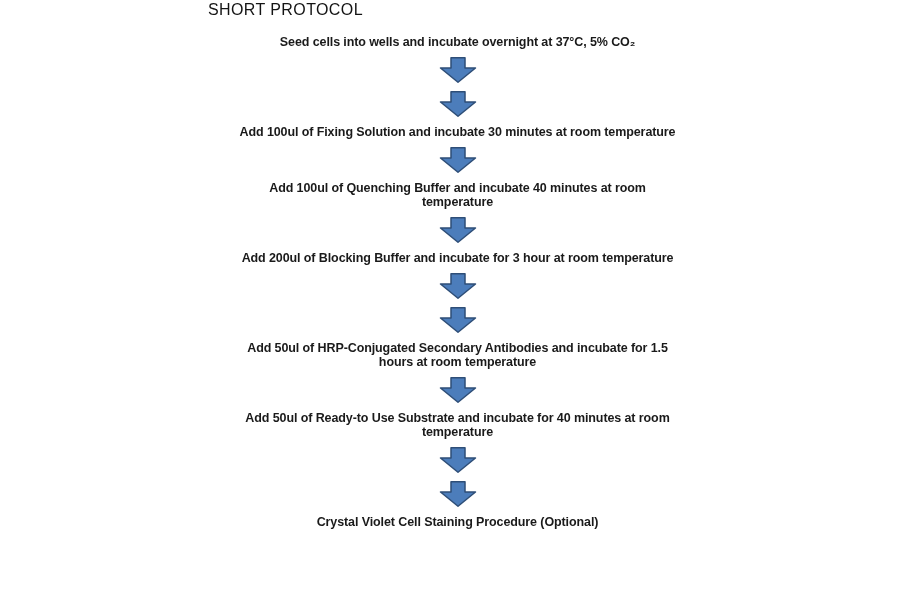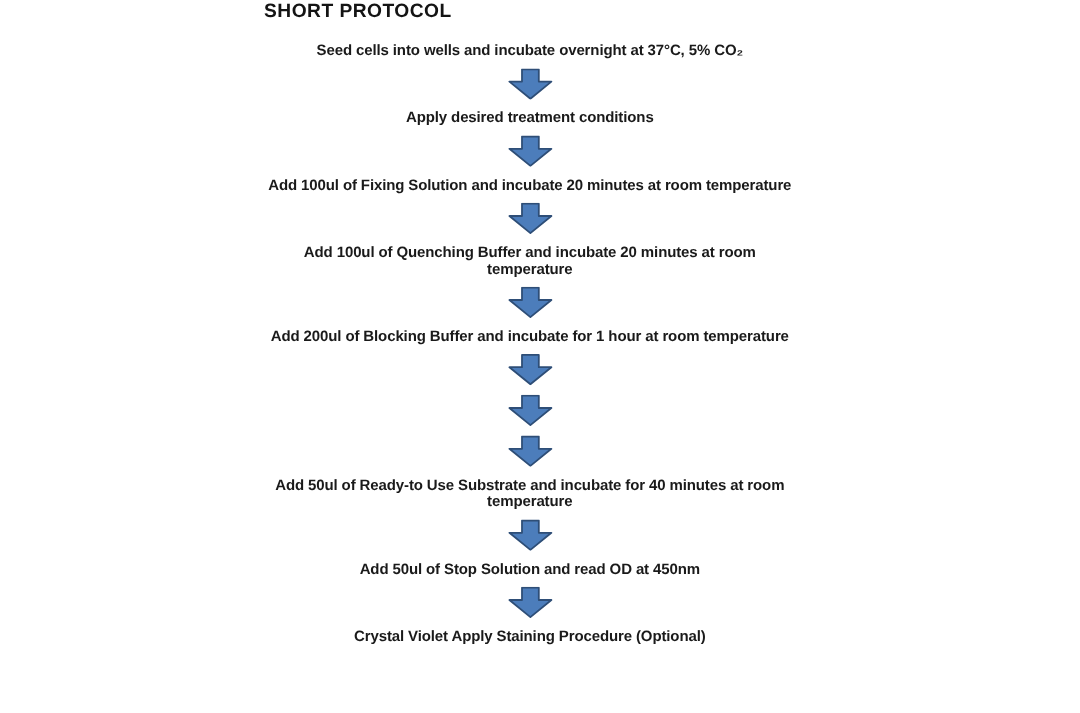--- a/index.html
+++ b/index.html
@@ -10,33 +10,33 @@
   .canvas {
     position: relative;
     width: 900px;
     height: 594px;
     background: #ffffff;
     font-family: "Liberation Sans", "DejaVu Sans", sans-serif;
     overflow: hidden;
   }
   .title {
     position: absolute;
-    left: 220px;
+    left: 208px;
     top: 1px;
     margin: 0;
     font-size: 16px;
-    font-weight: bold;
+    font-weight: normal;
     color: #141414;
     letter-spacing: 0.4px;
     white-space: nowrap;
   }
   .flow {
     position: absolute;
     top: 35px;
-    left: 0;
+    left: 16px;
     width: 883px;
     display: flex;
     flex-direction: column;
     align-items: center;
     gap: 8px;
   }
   .step-text {
     font-size: 12.5px;
     font-weight: bold;
     line-height: 14px;
@@ -53,47 +53,47 @@
 </head>
 <body>
 
 <div class="canvas">
   <h1 class="title">SHORT PROTOCOL</h1>
   <div class="flow" id="flow">
       <div class="step-text">Seed cells into wells and incubate overnight at 37°C, 5% CO₂</div>
       <svg class="arrow" width="40" height="26" viewBox="0 0 40 26">
         <path d="M 13 0.75 L 27 0.75 L 27 11 L 37.5 11 L 20 25.25 L 2.5 11 L 13 11 Z" fill="#4C7DBB" stroke="#2E4E77" stroke-width="1.5" stroke-linejoin="round"></path>
       </svg>
-      <div class="step-text">Apply desired treatment conditions</div>
       <svg class="arrow" width="40" height="26" viewBox="0 0 40 26">
         <path d="M 13 0.75 L 27 0.75 L 27 11 L 37.5 11 L 20 25.25 L 2.5 11 L 13 11 Z" fill="#4C7DBB" stroke="#2E4E77" stroke-width="1.5" stroke-linejoin="round"></path>
       </svg>
-      <div class="step-text">Add 100ul of Fixing Solution and incubate 20 minutes at room temperature</div>
+      <div class="step-text">Add 100ul of Fixing Solution and incubate 30 minutes at room temperature</div>
       <svg class="arrow" width="40" height="26" viewBox="0 0 40 26">
         <path d="M 13 0.75 L 27 0.75 L 27 11 L 37.5 11 L 20 25.25 L 2.5 11 L 13 11 Z" fill="#4C7DBB" stroke="#2E4E77" stroke-width="1.5" stroke-linejoin="round"></path>
       </svg>
-      <div class="step-text">Add 100ul of Quenching Buffer and incubate 20 minutes at room
+      <div class="step-text">Add 100ul of Quenching Buffer and incubate 40 minutes at room
 temperature</div>
       <svg class="arrow" width="40" height="26" viewBox="0 0 40 26">
         <path d="M 13 0.75 L 27 0.75 L 27 11 L 37.5 11 L 20 25.25 L 2.5 11 L 13 11 Z" fill="#4C7DBB" stroke="#2E4E77" stroke-width="1.5" stroke-linejoin="round"></path>
       </svg>
-      <div class="step-text">Add 200ul of Blocking Buffer and incubate for 1 hour at room temperature</div>
+      <div class="step-text">Add 200ul of Blocking Buffer and incubate for 3 hour at room temperature</div>
       <svg class="arrow" width="40" height="26" viewBox="0 0 40 26">
         <path d="M 13 0.75 L 27 0.75 L 27 11 L 37.5 11 L 20 25.25 L 2.5 11 L 13 11 Z" fill="#4C7DBB" stroke="#2E4E77" stroke-width="1.5" stroke-linejoin="round"></path>
       </svg>
       <svg class="arrow" width="40" height="26" viewBox="0 0 40 26">
         <path d="M 13 0.75 L 27 0.75 L 27 11 L 37.5 11 L 20 25.25 L 2.5 11 L 13 11 Z" fill="#4C7DBB" stroke="#2E4E77" stroke-width="1.5" stroke-linejoin="round"></path>
       </svg>
+      <div class="step-text">Add 50ul of HRP-Conjugated Secondary Antibodies and incubate for 1.5
+hours at room temperature</div>
       <svg class="arrow" width="40" height="26" viewBox="0 0 40 26">
         <path d="M 13 0.75 L 27 0.75 L 27 11 L 37.5 11 L 20 25.25 L 2.5 11 L 13 11 Z" fill="#4C7DBB" stroke="#2E4E77" stroke-width="1.5" stroke-linejoin="round"></path>
       </svg>
       <div class="step-text">Add 50ul of Ready-to Use Substrate and incubate for 40 minutes at room
 temperature</div>
       <svg class="arrow" width="40" height="26" viewBox="0 0 40 26">
         <path d="M 13 0.75 L 27 0.75 L 27 11 L 37.5 11 L 20 25.25 L 2.5 11 L 13 11 Z" fill="#4C7DBB" stroke="#2E4E77" stroke-width="1.5" stroke-linejoin="round"></path>
       </svg>
-      <div class="step-text">Add 50ul of Stop Solution and read OD at 450nm</div>
       <svg class="arrow" width="40" height="26" viewBox="0 0 40 26">
         <path d="M 13 0.75 L 27 0.75 L 27 11 L 37.5 11 L 20 25.25 L 2.5 11 L 13 11 Z" fill="#4C7DBB" stroke="#2E4E77" stroke-width="1.5" stroke-linejoin="round"></path>
       </svg>
-      <div class="step-text">Crystal Violet Apply Staining Procedure (Optional)</div>
+      <div class="step-text">Crystal Violet Cell Staining Procedure (Optional)</div>
     </div>
 </div>
 
 </body></html>

